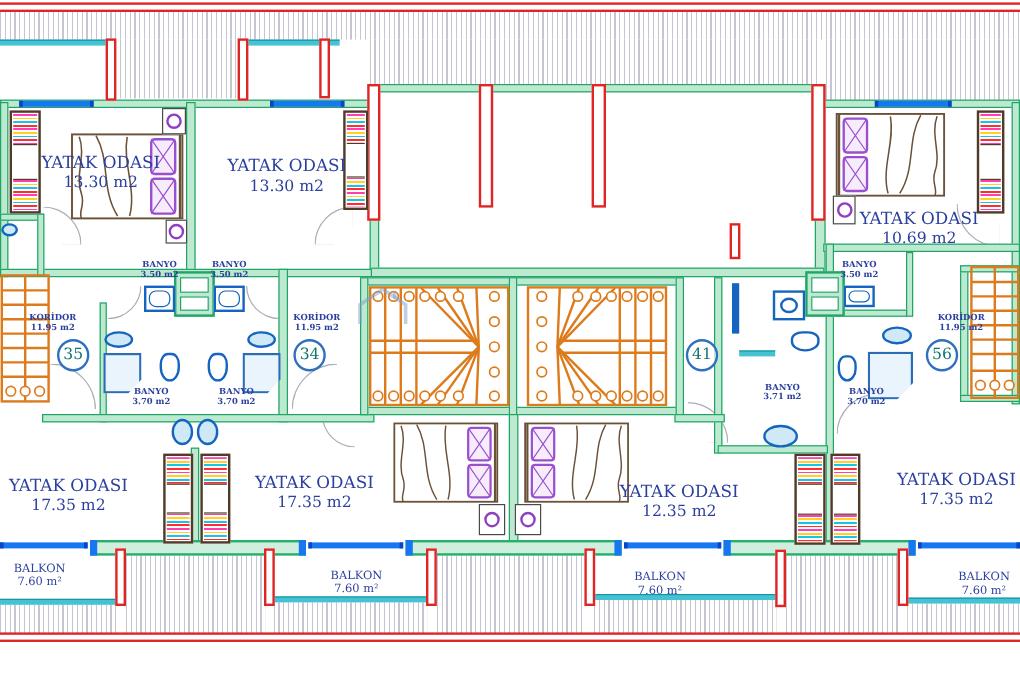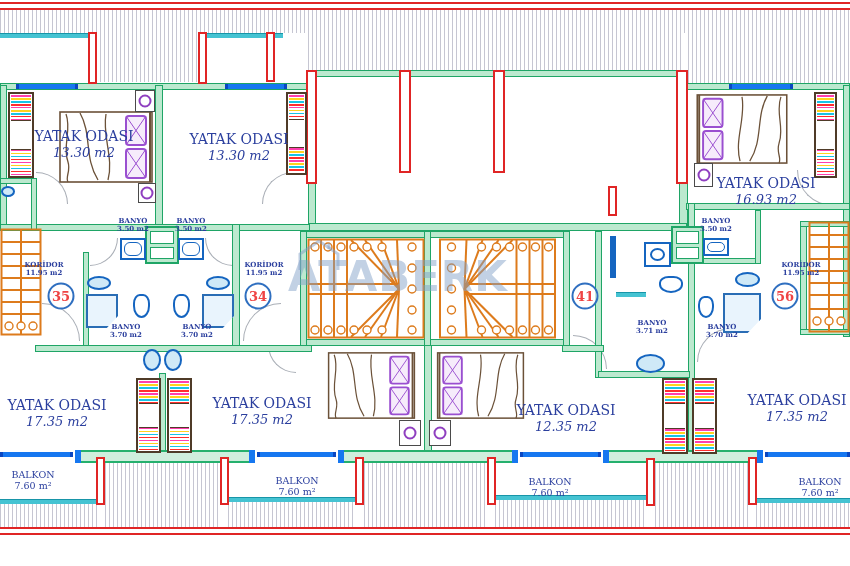--- a/index.html
+++ b/index.html
@@ -41,25 +41,25 @@
      border:2.5px solid #8f3fc0;border-radius:50%;}
   
   .arc{position:absolute;box-sizing:border-box;border:0 solid #a9aeb6;z-index:2;}
   .arc.tl{border-width:1.2px 0 0 1.2px;border-radius:100% 0 0 0;}
   .arc.tr{border-width:1.2px 1.2px 0 0;border-radius:0 100% 0 0;}
   .arc.bl{border-width:0 0 1.2px 1.2px;border-radius:0 0 0 100%;}
   .arc.br{border-width:0 1.2px 1.2px 0;border-radius:0 0 100% 0;}
   
   .lbl{position:absolute;color:#2b3f9e;text-align:center;line-height:1.2;transform:translate(-50%,-50%);z-index:20;white-space:nowrap;}
   .lbl.big{font-size:14px;}
-  .lbl.big .ar{font-size:13px;font-style:italic;}
+  .lbl.big .ar{font-size:13px;}
   .lbl.small{font-size:7px;font-weight:bold;}
   .lbl.bal{font-size:9.5px;}
-  .badge{position:absolute;width:23px;height:23px;border:2px solid #2f6fc0;border-radius:50%;color:#ef4444;
-     font-size:13px;font-weight:bold;display:flex;align-items:center;justify-content:center;
+  .badge{position:absolute;width:23px;height:23px;border:2px solid #2f6fc0;border-radius:50%;color:#0f766e;
+     font-size:13px;font-weight:normal;display:flex;align-items:center;justify-content:center;
      transform:translate(-50%,-50%);background:rgba(255,255,255,.75);z-index:20;font-family:"DejaVu Serif",serif;}
   .stairs{position:absolute;z-index:5;}
   .bed{position:absolute;z-index:6;}
   .watermark{position:absolute;left:288px;top:252px;font:700 42px "DejaVu Sans",sans-serif;
      color:rgba(128,158,198,.48);letter-spacing:1px;z-index:15;}
   .wm-house{position:absolute;left:296px;top:238px;z-index:15;}
 </style>
 </head>
 <body>
 
@@ -356,33 +356,32 @@
   <div class="hatch" style="left:0;top:504px;width:97px;height:24px;"></div>
   <div class="hatch" style="left:228px;top:502px;width:128px;height:26px;"></div>
   <div class="hatch" style="left:495px;top:500px;width:152px;height:28px;"></div>
   <div class="hatch" style="left:756px;top:503px;width:94px;height:25px;"></div>
   <div class="redline" style="left:0;top:527px;width:850px;"></div>
 
   <svg class="wm-house" width="46" height="34" viewBox="0 0 46 34">
     <path d="M4 32 L4 16 L23 3 L42 16 L42 32" fill="none" stroke="rgba(128,158,198,.5)" stroke-width="3"></path>
     <path d="M33 5 L33 11" stroke="rgba(128,158,198,.5)" stroke-width="3"></path>
   </svg>
-  <div class="watermark">ATABERK</div>
 
   <div class="lbl big" style="left:84px;top:144px;">
     <div>YATAK ODASI</div>
       <div class="ar">13.30 m2</div>
   </div>
   <div class="lbl big" style="left:239px;top:147px;">
     <div>YATAK ODASI</div>
       <div class="ar">13.30 m2</div>
   </div>
   <div class="lbl big" style="left:766px;top:191px;">
     <div>YATAK ODASI</div>
-      <div class="ar">16.93 m2</div>
+      <div class="ar">10.69 m2</div>
   </div>
   <div class="lbl big" style="left:57px;top:413px;">
     <div>YATAK ODASI</div>
       <div class="ar">17.35 m2</div>
   </div>
   <div class="lbl big" style="left:262px;top:411px;">
     <div>YATAK ODASI</div>
       <div class="ar">17.35 m2</div>
   </div>
   <div class="lbl big" style="left:566px;top:418px;">

